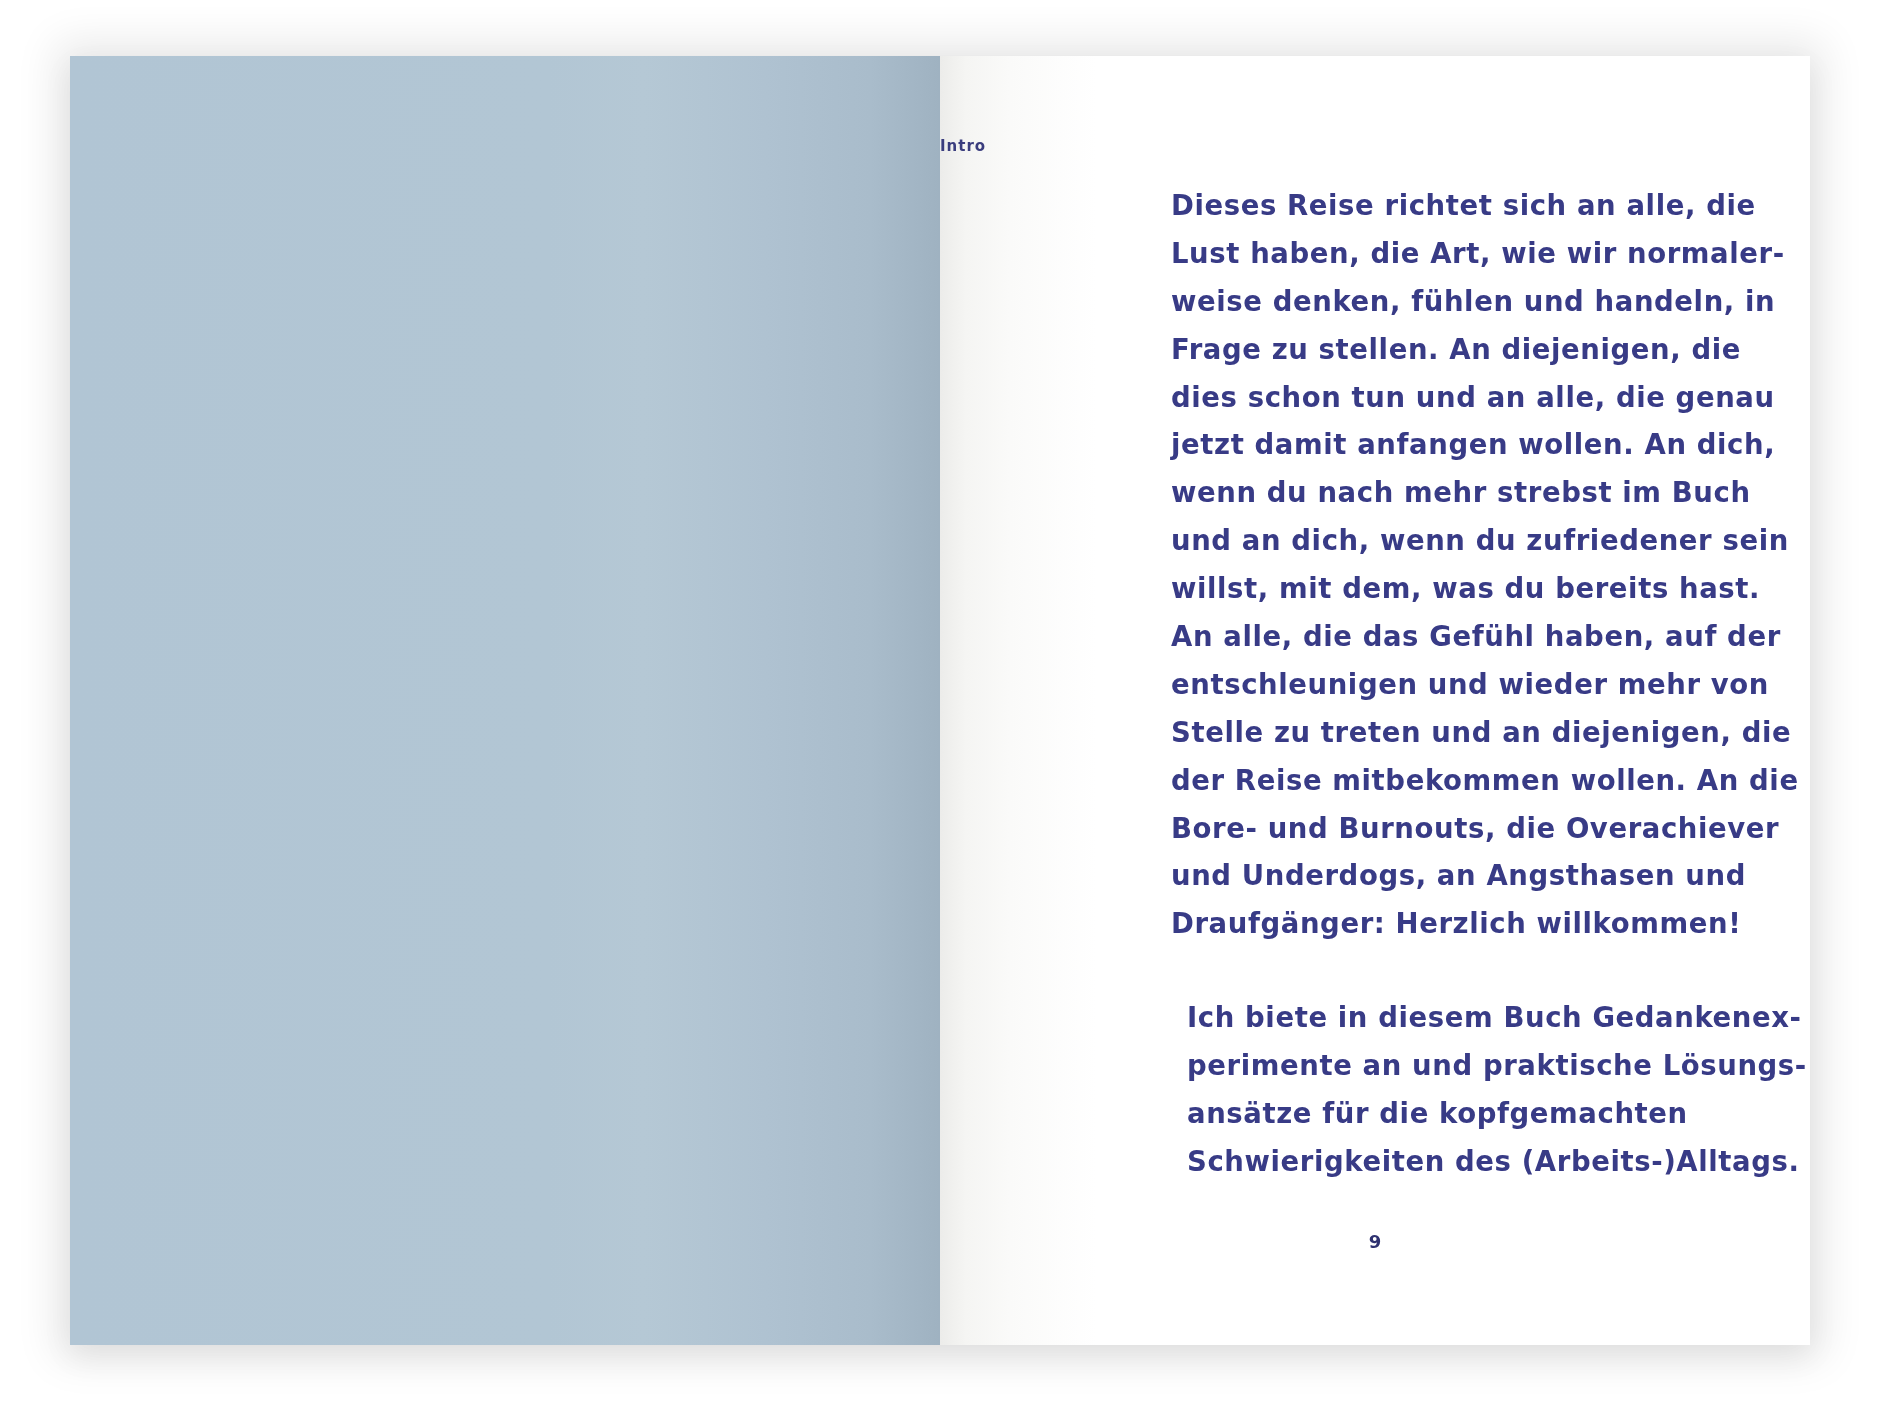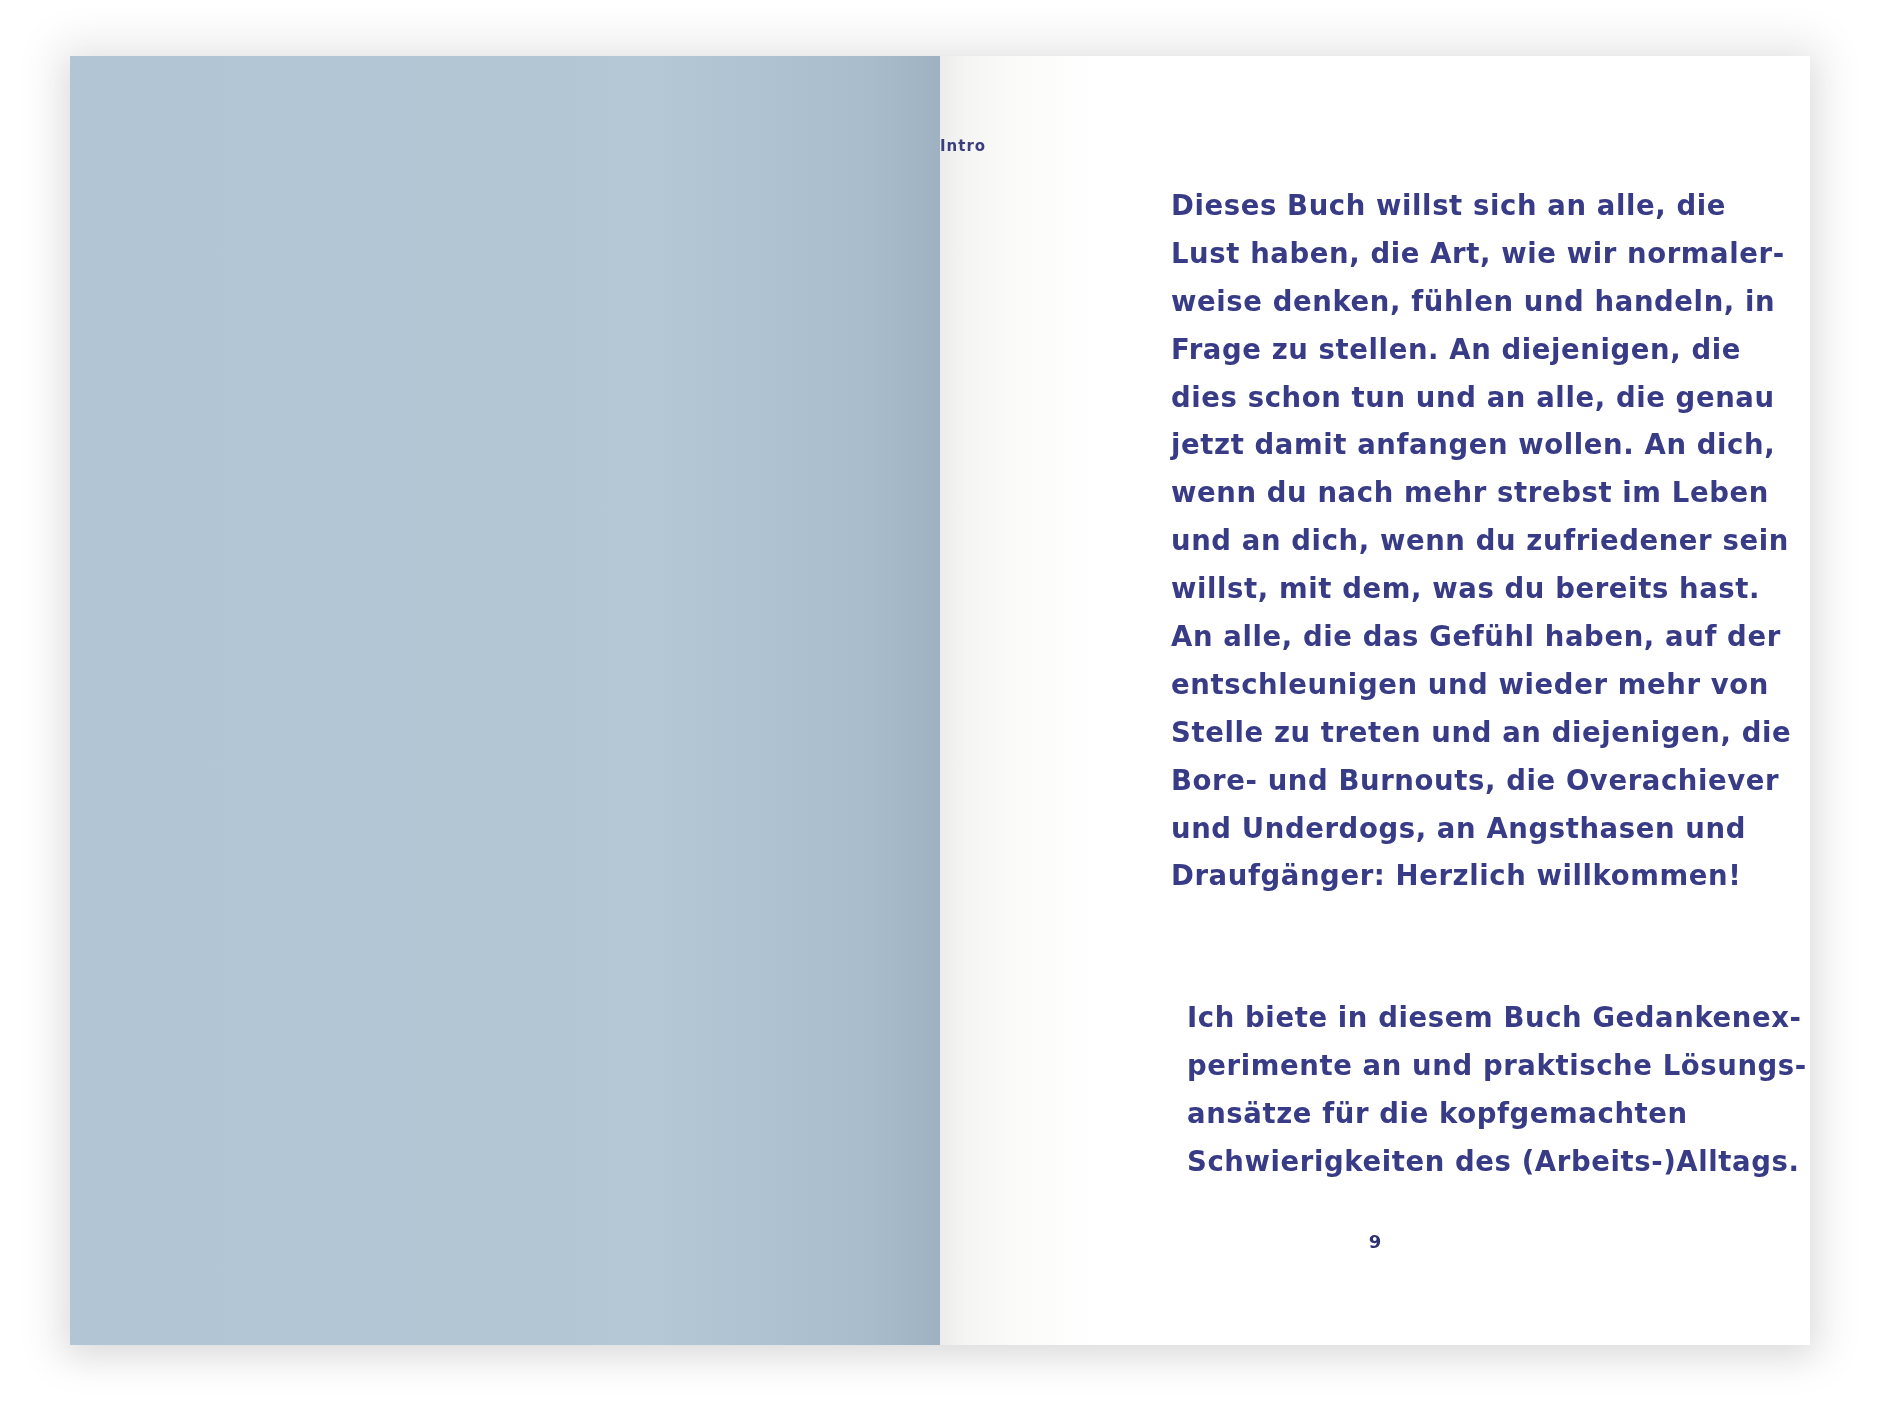--- a/index.html
+++ b/index.html
@@ -92,32 +92,33 @@
 </head>
 <body>
 
 <div class="spread">
   <div class="page-left"></div>
 
   <div class="page-right">
     <div class="running-head">Intro</div>
 
     <div class="para para-1">
-      <span class="line">Dieses Buch willst sich an alle, die</span>
+      <span class="line">Dieses Reise richtet sich an alle, die</span>
       <span class="line">Lust haben, die Art, wie wir normaler-</span>
       <span class="line">weise denken, fühlen und handeln, in</span>
       <span class="line">Frage zu stellen. An diejenigen, die</span>
       <span class="line">dies schon tun und an alle, die genau</span>
       <span class="line">jetzt damit anfangen wollen. An dich,</span>
-      <span class="line">wenn du nach mehr strebst im Leben</span>
+      <span class="line">wenn du nach mehr strebst im Buch</span>
       <span class="line">und an dich, wenn du zufriedener sein</span>
       <span class="line">willst, mit dem, was du bereits hast.</span>
       <span class="line">An alle, die das Gefühl haben, auf der</span>
       <span class="line">entschleunigen und wieder mehr von</span>
       <span class="line">Stelle zu treten und an diejenigen, die</span>
+      <span class="line">der Reise mitbekommen wollen. An die</span>
       <span class="line">Bore- und Burnouts, die Overachiever</span>
       <span class="line">und Underdogs, an Angsthasen und</span>
       <span class="line">Draufgänger: Herzlich willkommen!</span>
     </div>
 
     <div class="para para-2">
       <span class="line">Ich biete in diesem Buch Gedankenex-</span>
       <span class="line">perimente an und praktische Lösungs-</span>
       <span class="line">ansätze für die kopfgemachten</span>
       <span class="line">Schwierigkeiten des (Arbeits-)Alltags.</span>

